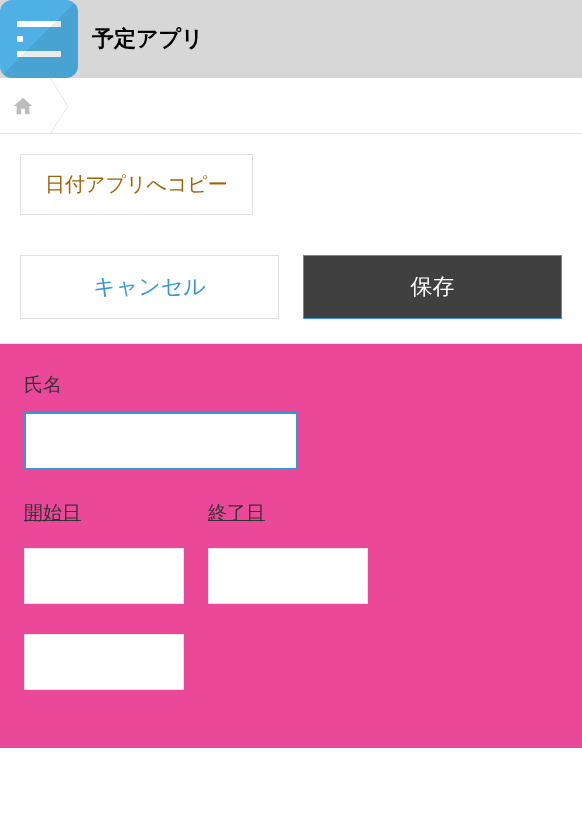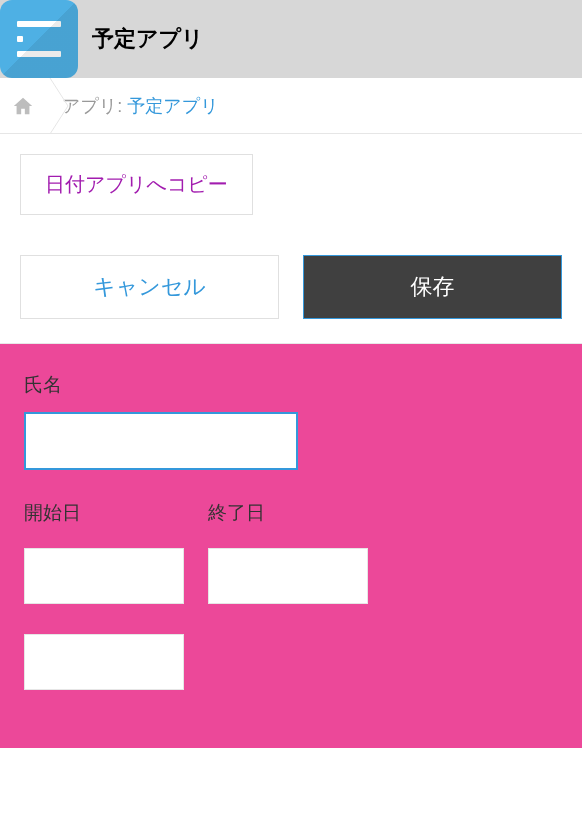--- a/index.html
+++ b/index.html
@@ -96,21 +96,21 @@
     }
     .breadcrumb-link {
       color: #3498db;
     }
     .toolbar-area {
       padding: 20px;
     }
     .copy-button {
       border: 1px solid #e0e0e0;
       background: #fff;
-      color: #a21caf;
+      color: #a16207;
       font-size: 20px;
       padding: 16px 24px;
       cursor: pointer;
       font-family: inherit;
     }
     .action-buttons {
       display: flex;
       gap: 24px;
       padding: 20px 20px 24px 20px;
     }
@@ -161,20 +161,21 @@
       border: 1px solid #e6e6e6;
       height: 56px;
       width: 160px;
     }
     .date-row {
       display: flex;
       gap: 24px;
     }
     .date-col .field-label {
       margin-bottom: 22px;
+      text-decoration: underline;
     }
     .loop-input {
       border: 1px solid #e6e6e6;
       height: 56px;
       width: 294px;
     }
   </style>
 </head>
 <body>
 
@@ -190,23 +191,20 @@
   <div class="app-title">予定アプリ</div>
 </div>
 
 <div class="breadcrumb">
   <svg class="home-icon" viewBox="0 0 24 24">
     <path d="M12 3l10 9h-3v9h-5v-6h-4v6H5v-9H2l10-9z"></path>
   </svg>
   <svg class="breadcrumb-sep" viewBox="0 0 24 56">
     <polyline points="2,0 20,28 2,56" fill="none" stroke="#e6e6e6" stroke-width="1"></polyline>
   </svg>
-  <span class="breadcrumb-text">
-    <span>アプリ: </span><span class="breadcrumb-link">予定アプリ</span>
-  </span>
 </div>
 
 <div class="toolbar-area">
   <button class="copy-button">日付アプリへコピー</button>
 </div>
 
 <div class="action-buttons">
   <div class="btn btn-cancel">キャンセル</div>
   <div class="btn btn-save">保存</div>
 </div>

